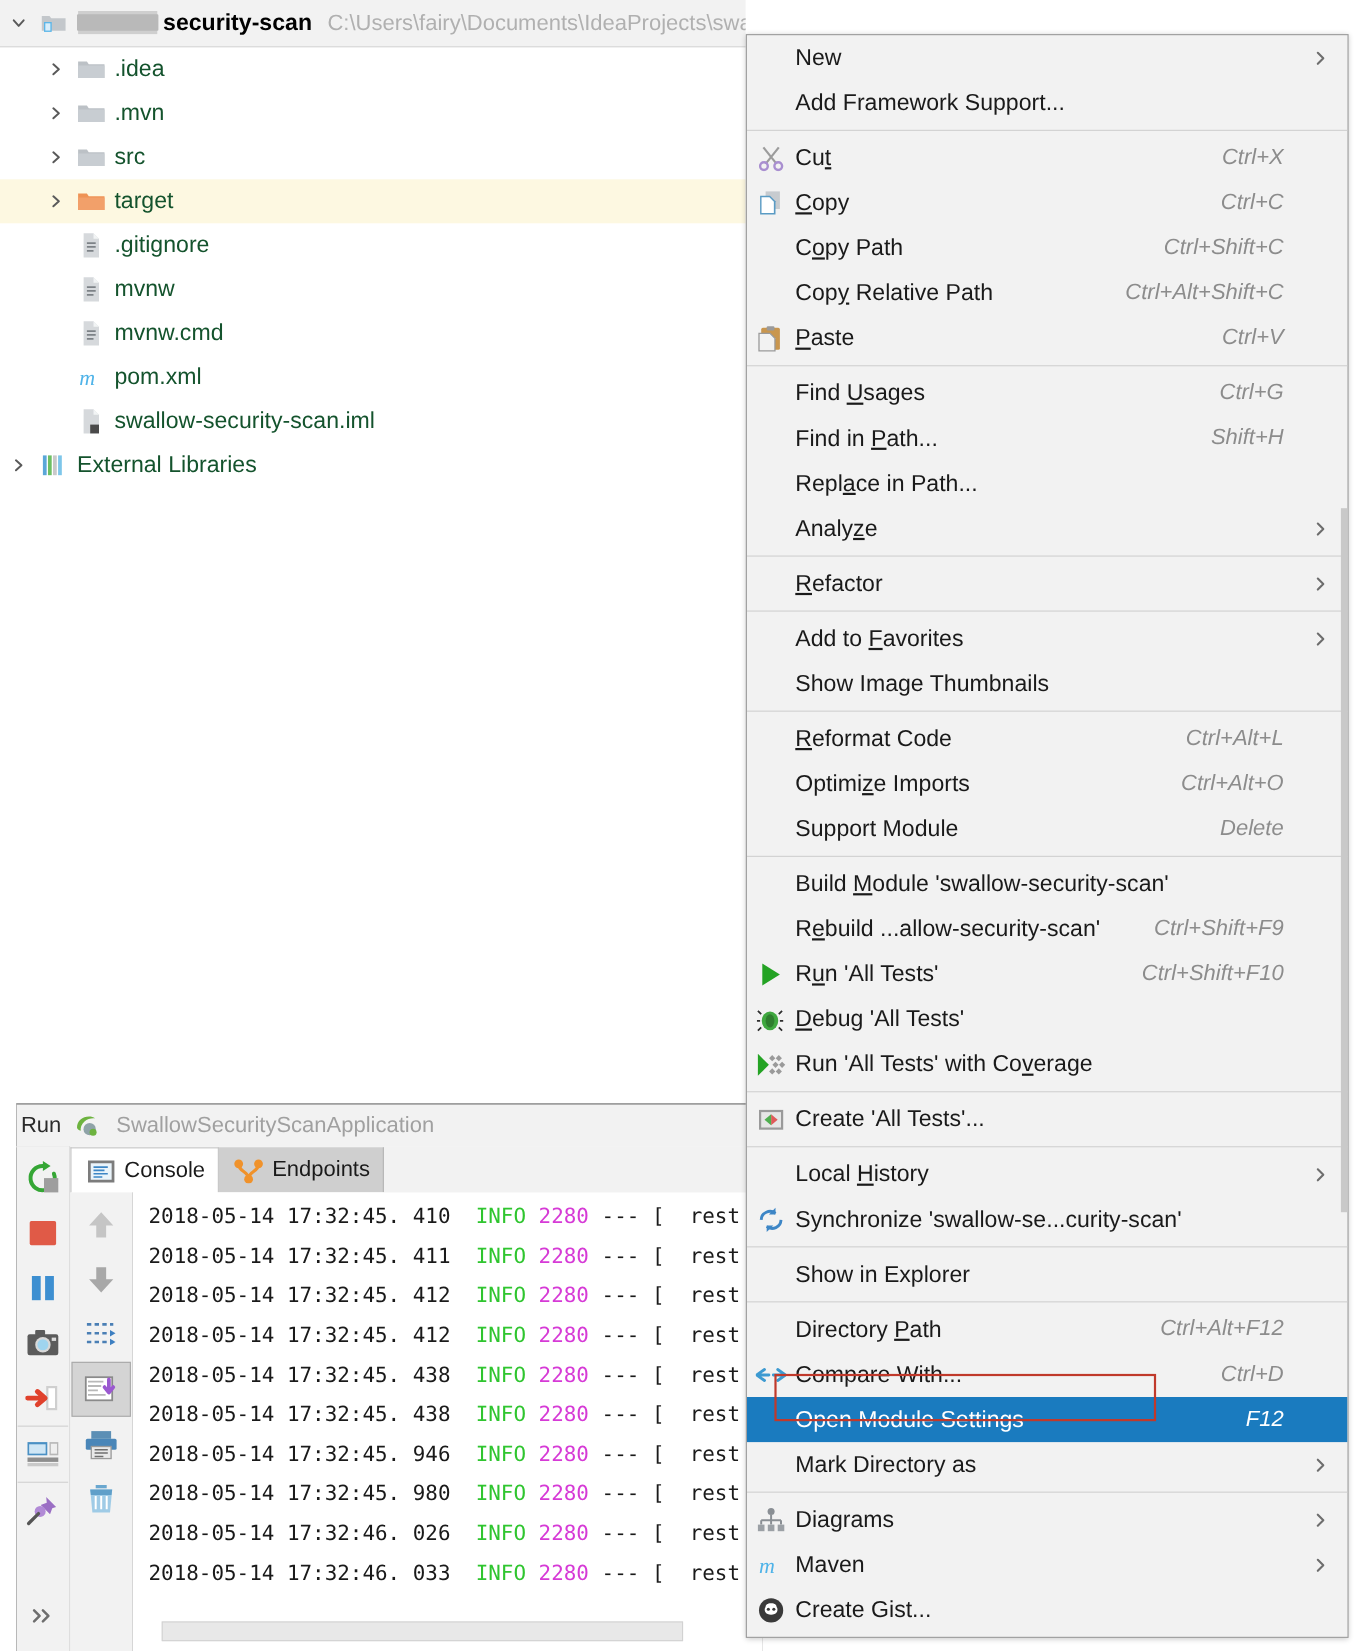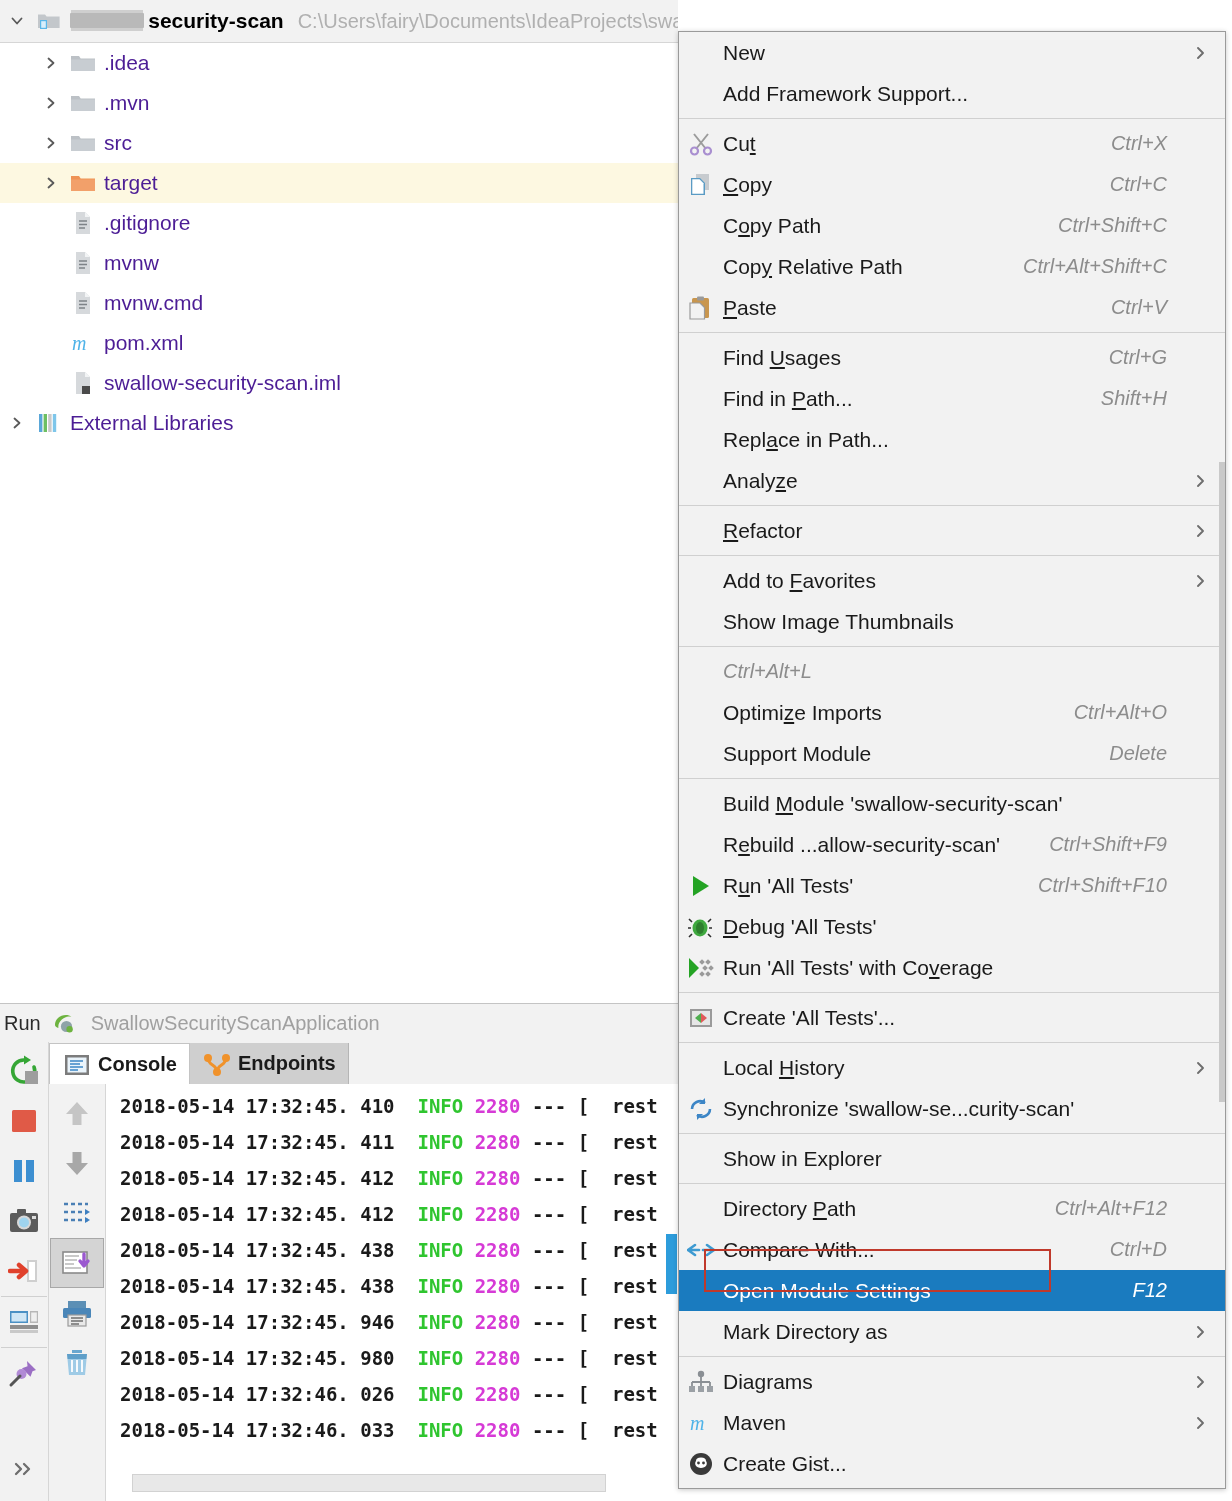--- a/index.html
+++ b/index.html
@@ -11,37 +11,37 @@
   }
 
   
   #project-tree{position:absolute;left:0;top:0;width:678px;height:1003px;background:#fff;overflow:hidden;}
   .tree-row{position:relative;height:40px;display:flex;align-items:center;font-size:21px;color:#000;white-space:nowrap;}
   .tree-row.root{height:42px;background:#f2f2f2;border-bottom:1px solid #d6d6d6;}
   .tree-row.sel{background:#fdf8e1;}
   .tw{width:34px;min-width:34px;display:flex;align-items:center;justify-content:center;color:#5a5a5a;font-size:17px;}
   .tw svg{display:block;}
   .ico{width:30px;min-width:30px;display:flex;align-items:center;justify-content:center;margin-right:6px;}
-  .lbl{font-size:21px;color:#4c1d95;}
+  .lbl{font-size:21px;color:#14532d;}
   .root-name{font-weight:bold;font-size:21px;color:#000;margin-left:2px;}
   .root-path{font-size:20px;color:#b0b0b0;margin-left:14px;overflow:hidden;}
   .redact{display:inline-block;width:100px;height:15px;background:#b9b9b9;border-radius:1px;vertical-align:middle;margin:0 2px 2px 0;
      box-shadow:0 -4px 0 -1px #cfcfcf, 0 4px 0 -1px #cfcfcf;}
 
   
-  #run-panel{position:absolute;left:0;top:1003px;width:678px;height:498px;background:#000000;border-top:1px solid #c4c4c4;}
+  #run-panel{position:absolute;left:15px;top:1003px;width:678px;height:498px;background:#000000;border-top:1px solid #c4c4c4;}
   #run-header{height:38px;display:flex;align-items:center;background:#f2f2f2;border-bottom:1px solid #d6d6d6;font-size:20px;}
   #run-header .run-word{margin-left:4px;color:#2b2b2b;}
   #run-header .app-name{color:#a0a0a0;margin-left:6px;}
   #run-body{position:absolute;left:0;top:38px;right:0;bottom:0;display:flex;}
   #run-left-toolbar{width:48px;min-width:48px;background:#f2f2f2;border-right:1px solid #d6d6d6;
       display:flex;flex-direction:column;align-items:center;padding-top:4px;}
   .ltb{width:46px;height:50px;display:flex;align-items:center;justify-content:center;}
   .ltb.div-top{border-top:1px solid #d0d0d0;}
-  #console-area{flex:1;position:relative;background:#fff;font-weight:bold;}
+  #console-area{flex:1;position:relative;background:#fff;}
   #tabs-row{height:42px;display:flex;align-items:flex-end;background:#f2f2f2;border-bottom:1px solid #c4c4c4;}
   .ctab{height:41px;display:flex;align-items:center;padding:0 12px;font-size:20px;color:#1a1a1a;}
   .ctab.active{background:#fff;border-left:1px solid #c4c4c4;border-right:1px solid #c4c4c4;border-top:1px solid #c4c4c4;margin-bottom:-1px;}
   .ctab.inactive{background:#cfcfcf;border-right:1px solid #b5b5b5;}
   #console-inner{position:absolute;left:0;top:42px;right:0;bottom:0;display:flex;background:#fff;}
   #console-toolbar{width:56px;min-width:56px;background:#f2f2f2;border-right:1px solid #d6d6d6;
       display:flex;flex-direction:column;align-items:center;padding-top:4px;}
   .ctb{width:54px;height:50px;display:flex;align-items:center;justify-content:center;}
   .ctb.on{background:#d4d4d4;border:1px solid #a8a8a8;box-sizing:border-box;}
   #log-wrap{flex:1;position:relative;overflow:hidden;background:#fff;}
@@ -512,20 +512,21 @@
         </span>
       </div>
       <div class="mi">
         <span class="mico"></span>
         <span class="mtext">Show Image Thumbnails</span>
         <span class="marrow"></span>
       </div>
       <div class="msep"></div>
       <div class="mi">
         <span class="mico"></span>
+        <span class="mtext"><span class="mu">R</span>eformat Code</span>
         <span class="mkey">Ctrl+Alt+L</span>
         <span class="marrow"></span>
       </div>
       <div class="mi">
         <span class="mico"></span>
         <span class="mtext">Optimi<span class="mu">z</span>e Imports</span>
         <span class="mkey">Ctrl+Alt+O</span>
         <span class="marrow"></span>
       </div>
       <div class="mi">

